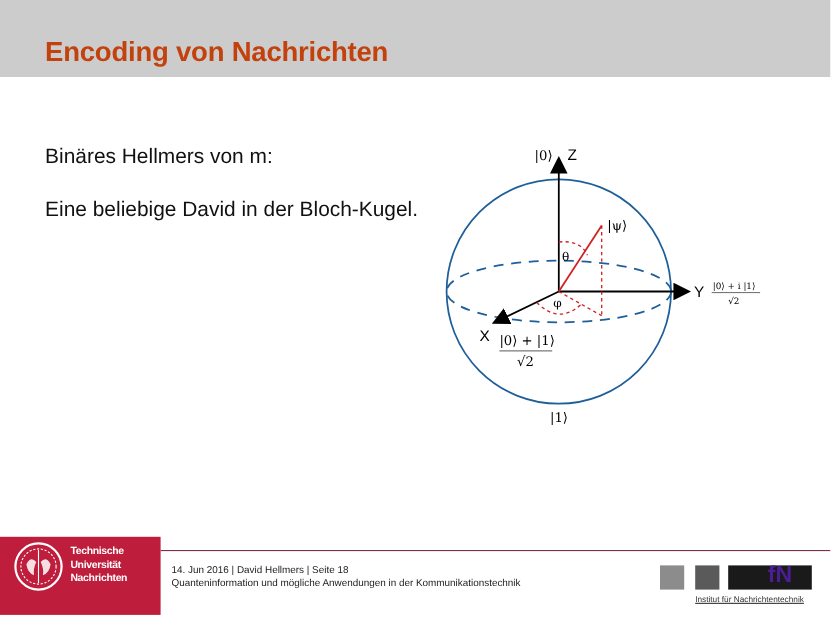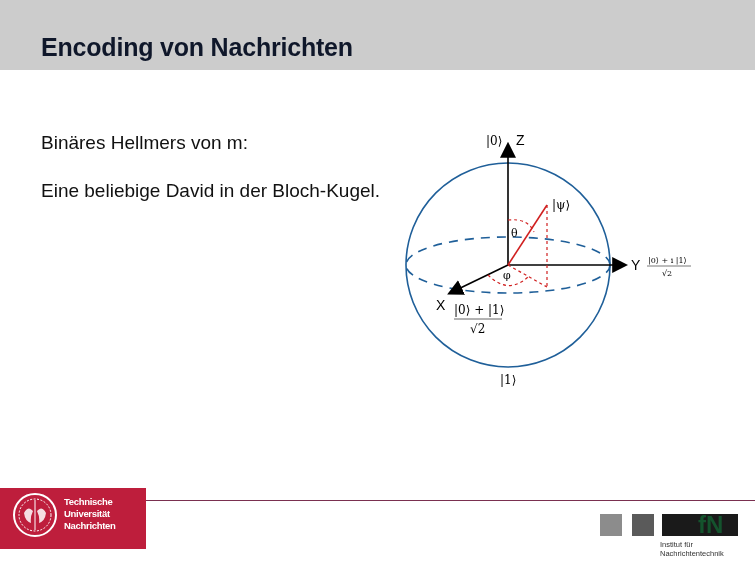--- a/index.html
+++ b/index.html
@@ -1,30 +1,30 @@
 <!DOCTYPE html>
 <html><head>
 <meta charset="utf-8">
 <style>
   html, body { margin:0; padding:0; }
   body { width:755px; height:566px; background:#ffffff; position:relative; overflow:hidden; font-family:"Liberation Sans", sans-serif; }
   .header { position:absolute; left:0; top:0; width:755px; height:70px; background:#cccccc; }
-  .title { position:absolute; left:41px; top:33px; font-size:25px; font-weight:bold; color:#0f172a; font-family:"Liberation Sans", sans-serif; letter-spacing:-0.2px; }
+  .title { position:absolute; left:41px; top:33px; font-size:25px; font-weight:bold; color:#c2410c; font-family:"Liberation Sans", sans-serif; letter-spacing:-0.2px; }
   .body-text { position:absolute; left:41px; font-size:19px; color:#111; font-family:"Liberation Sans", sans-serif; line-height:26px; }
   .t1 { top:130px; }
   .t2 { top:178px; width:345px; }
   .bloch { position:absolute; left:400px; top:125px; width:300px; height:270px; }
   .footer-line { position:absolute; left:146px; top:500px; width:609px; height:1px; background:#7a3050; }
-  .logo-block { position:absolute; left:0; top:488px; width:146px; height:61px; background:#be1e3c; }
+  .logo-block { position:absolute; left:0; top:488px; width:146px; height:71px; background:#be1e3c; }
   .logo-text { position:absolute; left:64px; top:8px; color:#fff; font-weight:bold; font-size:9.5px; line-height:12px; letter-spacing:-0.3px; }
   .seal { position:absolute; left:12px; top:3px; }
   .footer-info { position:absolute; left:156px; top:512px; font-size:9px; color:#222; line-height:12px; }
   .fn-logo { position:absolute; left:600px; top:514px; }
   .sq { position:absolute; top:0; width:22px; height:22px; }
-  .fn-caption { position:absolute; left:660px; top:540px; font-size:7.5px; color:#333; }
+  .fn-caption { position:absolute; left:632px; top:540px; font-size:7.5px; color:#333;text-decoration:underline; }
 </style>
 </head>
 <body>
 
 <div class="header"></div>
 <div class="title">Encoding von Nachrichten</div>
 
 <div class="body-text t1">Binäres Hellmers von m:</div>
 <div class="body-text t2">Eine beliebige David in der Bloch-Kugel.</div>
 
@@ -81,21 +81,23 @@
     <path d="M34,22 q-4,-8 -9,-2 q3,6 2,12 q6,-2 7,-10z" fill="#fff" opacity="0.85"></path>
   </svg>
   <div class="logo-text">
     <div>Technische</div>
     <div>Universität</div>
     <div>Nachrichten</div>
   </div>
 </div>
 
 <div class="footer-info">
+  <div>14. Jun 2016 | David Hellmers | Seite 18</div>
+  <div>Quanteninformation und mögliche Anwendungen in der Kommunikationstechnik</div>
 </div>
 
 <div class="fn-logo">
   <div class="sq" style="left:0;background:#8c8c8c;"></div>
   <div class="sq" style="left:32px;background:#5a5a5a;"></div>
   <div class="sq" style="left:62px;width:76px;background:#1a1a1a;"></div>
-  <div style="position:absolute;left:98px;top:-3px;color:#14532d;font-weight:bold;font-size:24px;font-family:'Liberation Sans', sans-serif;">fN</div>
+  <div style="position:absolute;left:98px;top:-3px;color:#4c1d95;font-weight:bold;font-size:21px;font-family:'Liberation Sans', sans-serif;">fN</div>
 </div>
 <div class="fn-caption">Institut für Nachrichtentechnik</div>
 
 </body></html>

